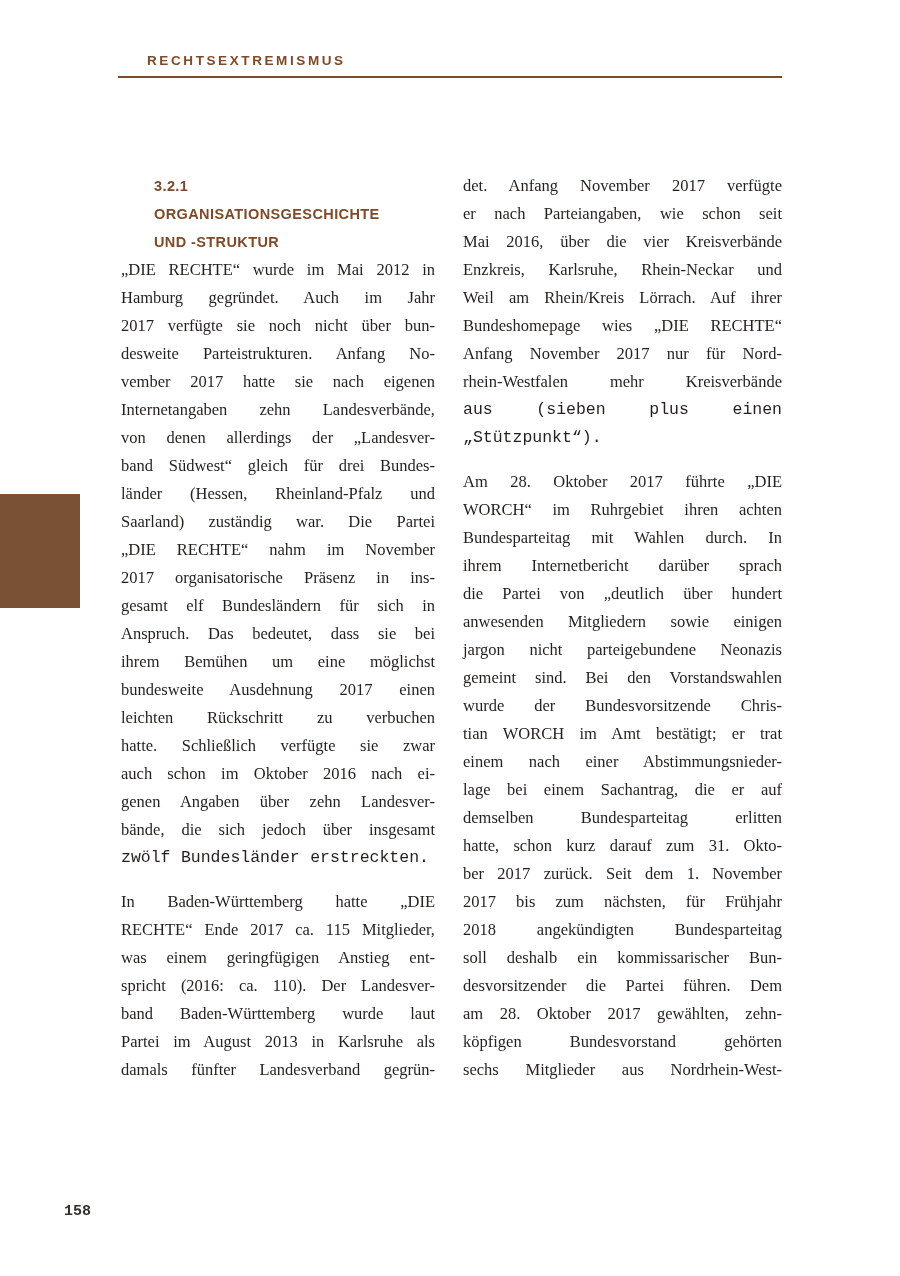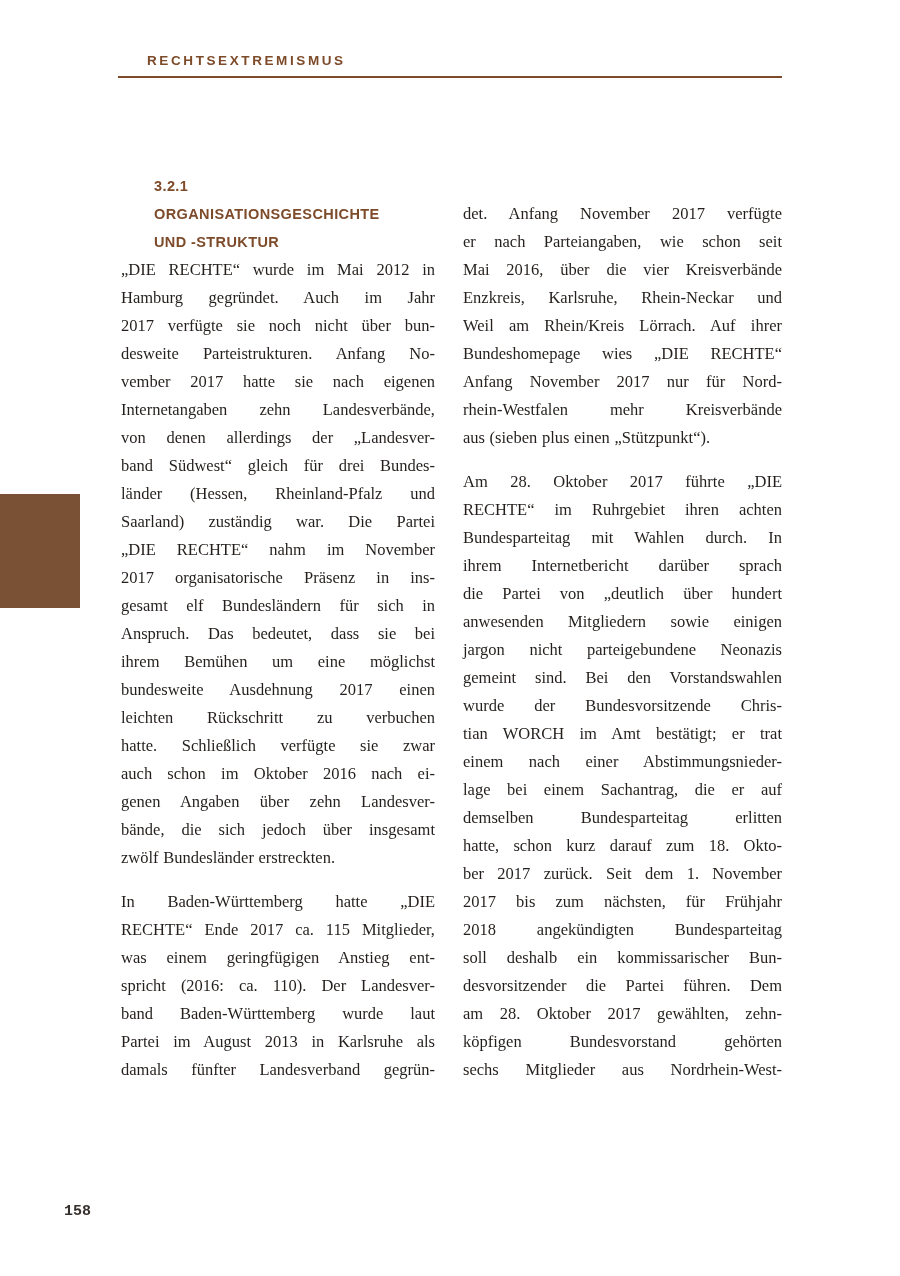--- a/index.html
+++ b/index.html
@@ -45,21 +45,21 @@
     font-weight:bold;font-size:14.5px;letter-spacing:0.4px;
     color:var(--accent);line-height:28px;
   }
   .para{margin:0;}
   .para + .para{margin-top:16px;}
   .line{
     font-size:16.5px;line-height:28px;color:var(--text);
     text-align:justify;text-align-last:justify;
     word-spacing:0.5px;
   }
-  .line.last{text-align-last:left;}
+  .line.last{text-align-last:left;font-family:Liberation Mono, monospace;}
   .page-number{
     position:absolute;left:64px;top:1203px;
     font-family:Liberation Mono, monospace;
     font-weight:bold;font-size:15px;color:#35302b;
   }
 </style>
 </head>
 <body>
 
 <div class="page">
@@ -120,33 +120,33 @@
           <div class="line">Mai 2016, über die vier Kreisverbände</div>
           <div class="line">Enzkreis, Karlsruhe, Rhein-Neckar und</div>
           <div class="line">Weil am Rhein/Kreis Lörrach. Auf ihrer</div>
           <div class="line">Bundeshomepage wies „DIE RECHTE“</div>
           <div class="line">Anfang November 2017 nur für Nord-</div>
           <div class="line">rhein-Westfalen mehr Kreisverbände</div>
           <div class="line last">aus (sieben plus einen „Stützpunkt“).</div>
         </div>
       <div class="para">
           <div class="line">Am 28. Oktober 2017 führte „DIE</div>
-          <div class="line">RECHTE“ im Ruhrgebiet ihren achten</div>
+          <div class="line">WORCH“ im Ruhrgebiet ihren achten</div>
           <div class="line">Bundesparteitag mit Wahlen durch. In</div>
           <div class="line">ihrem Internetbericht darüber sprach</div>
           <div class="line">die Partei von „deutlich über hundert</div>
           <div class="line">anwesenden Mitgliedern sowie einigen</div>
           <div class="line">jargon nicht parteigebundene Neonazis</div>
           <div class="line">gemeint sind. Bei den Vorstandswahlen</div>
           <div class="line">wurde der Bundesvorsitzende Chris-</div>
           <div class="line">tian WORCH im Amt bestätigt; er trat</div>
           <div class="line">einem nach einer Abstimmungsnieder-</div>
           <div class="line">lage bei einem Sachantrag, die er auf</div>
           <div class="line">demselben Bundesparteitag erlitten</div>
-          <div class="line">hatte, schon kurz darauf zum 18. Okto-</div>
+          <div class="line">hatte, schon kurz darauf zum 31. Okto-</div>
           <div class="line">ber 2017 zurück. Seit dem 1. November</div>
           <div class="line">2017 bis zum nächsten, für Frühjahr</div>
           <div class="line">2018 angekündigten Bundesparteitag</div>
           <div class="line">soll deshalb ein kommissarischer Bun-</div>
           <div class="line">desvorsitzender die Partei führen. Dem</div>
           <div class="line">am 28. Oktober 2017 gewählten, zehn-</div>
           <div class="line">köpfigen Bundesvorstand gehörten</div>
           <div class="line">sechs Mitglieder aus Nordrhein-West-</div>
         </div>
     </div>

